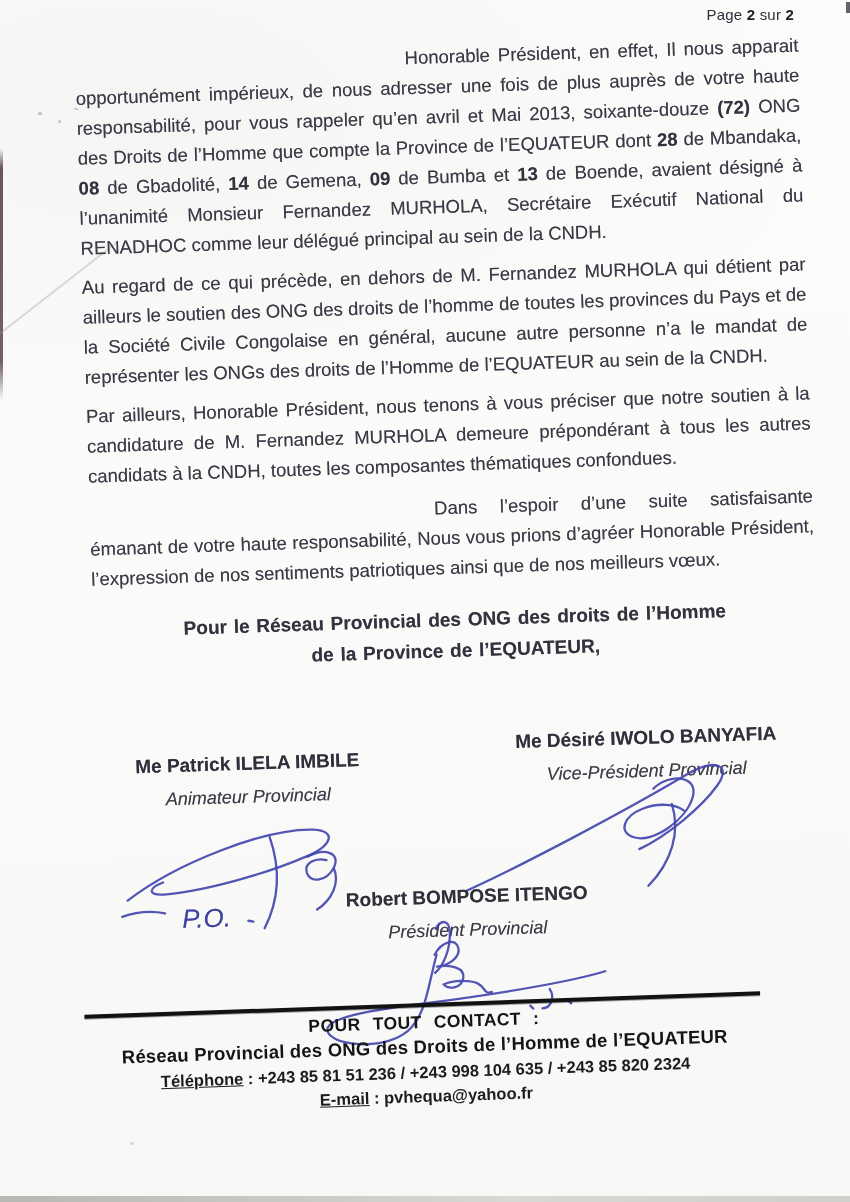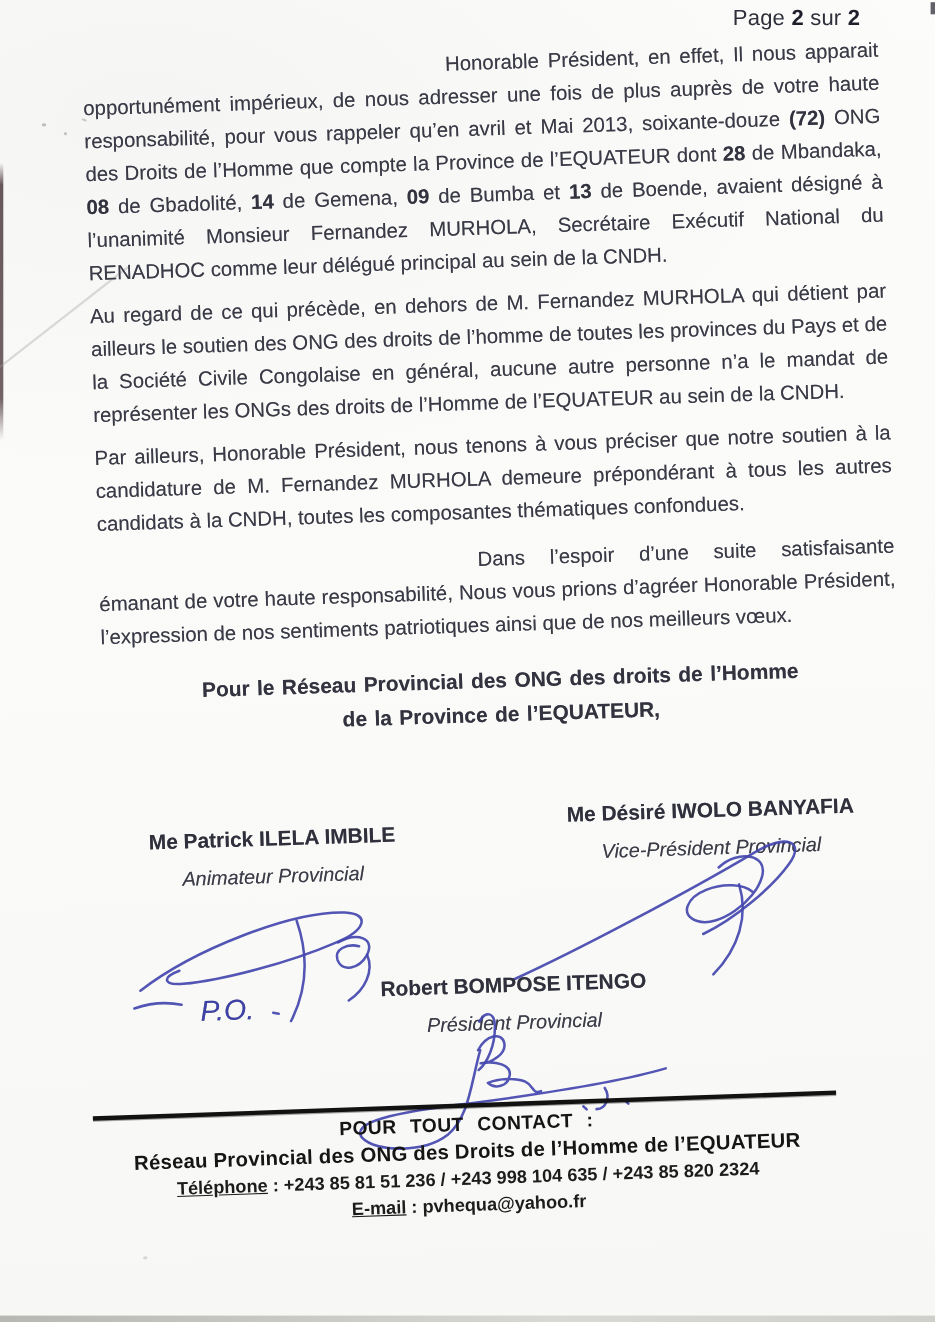--- a/index.html
+++ b/index.html
@@ -23,21 +23,21 @@
   .corner-speck{position:absolute;right:0;top:2px;width:4px;height:11px;background:#3a3b46;opacity:.8;}
   .crease{position:absolute;left:-18px;top:288px;width:150px;height:1.5px;background:#9a9a97;
     transform:rotate(-38deg);opacity:.35;}
   .speck{position:absolute;border-radius:50%;background:#8a8a88;}
   .speck.s1{left:38px;top:112px;width:4px;height:3px;opacity:.55;}
   .speck.s2{left:58px;top:120px;width:3px;height:3px;opacity:.45;}
   .speck.s3{left:74px;top:108px;width:5px;height:2px;opacity:.4;transform:rotate(20deg);}
   .speck.s4{left:130px;top:1142px;width:4px;height:3px;opacity:.3;}
 
   
-  .page-number{position:absolute;top:6px;right:68px;font-size:20px;color:#2d2e3a;
+  .page-number{position:absolute;top:6px;right:56px;font-size:15px;color:#2d2e3a;
     letter-spacing:.2px;}
   .page-number b{color:#1e1f2b;}
 
   
   .doc{
     position:absolute;left:88px;top:42px;width:724px;
     transform:rotate(-1.85deg);transform-origin:50% 430px;
     color:#393a46;font-size:18.5px;line-height:30px;
     text-shadow:0 0 .5px rgba(57,58,70,.55);
   }

